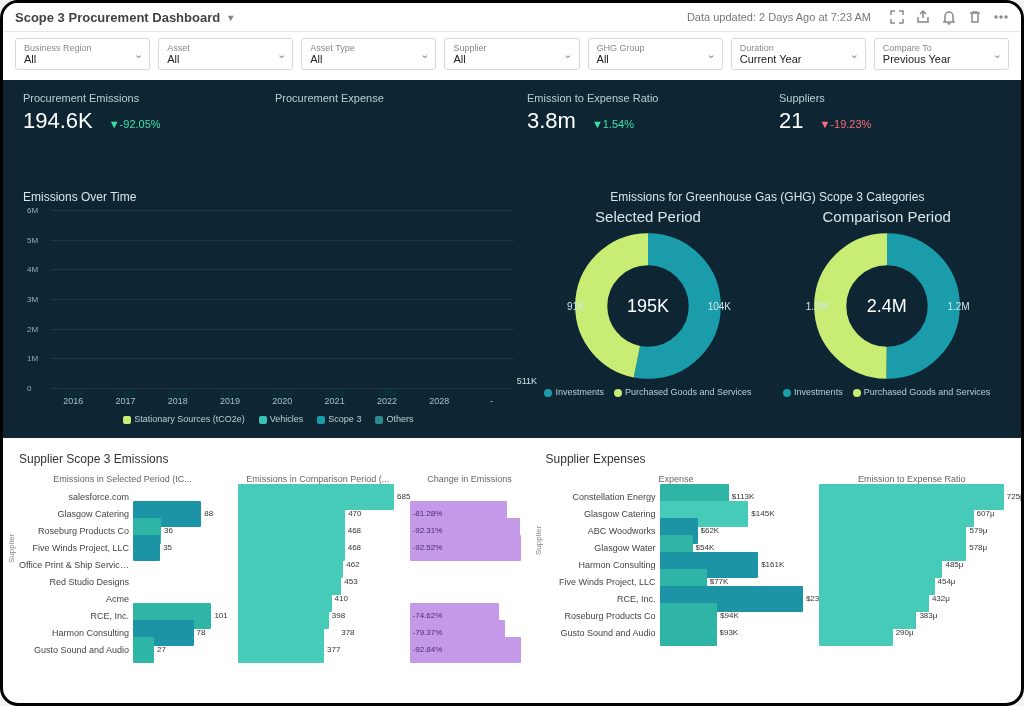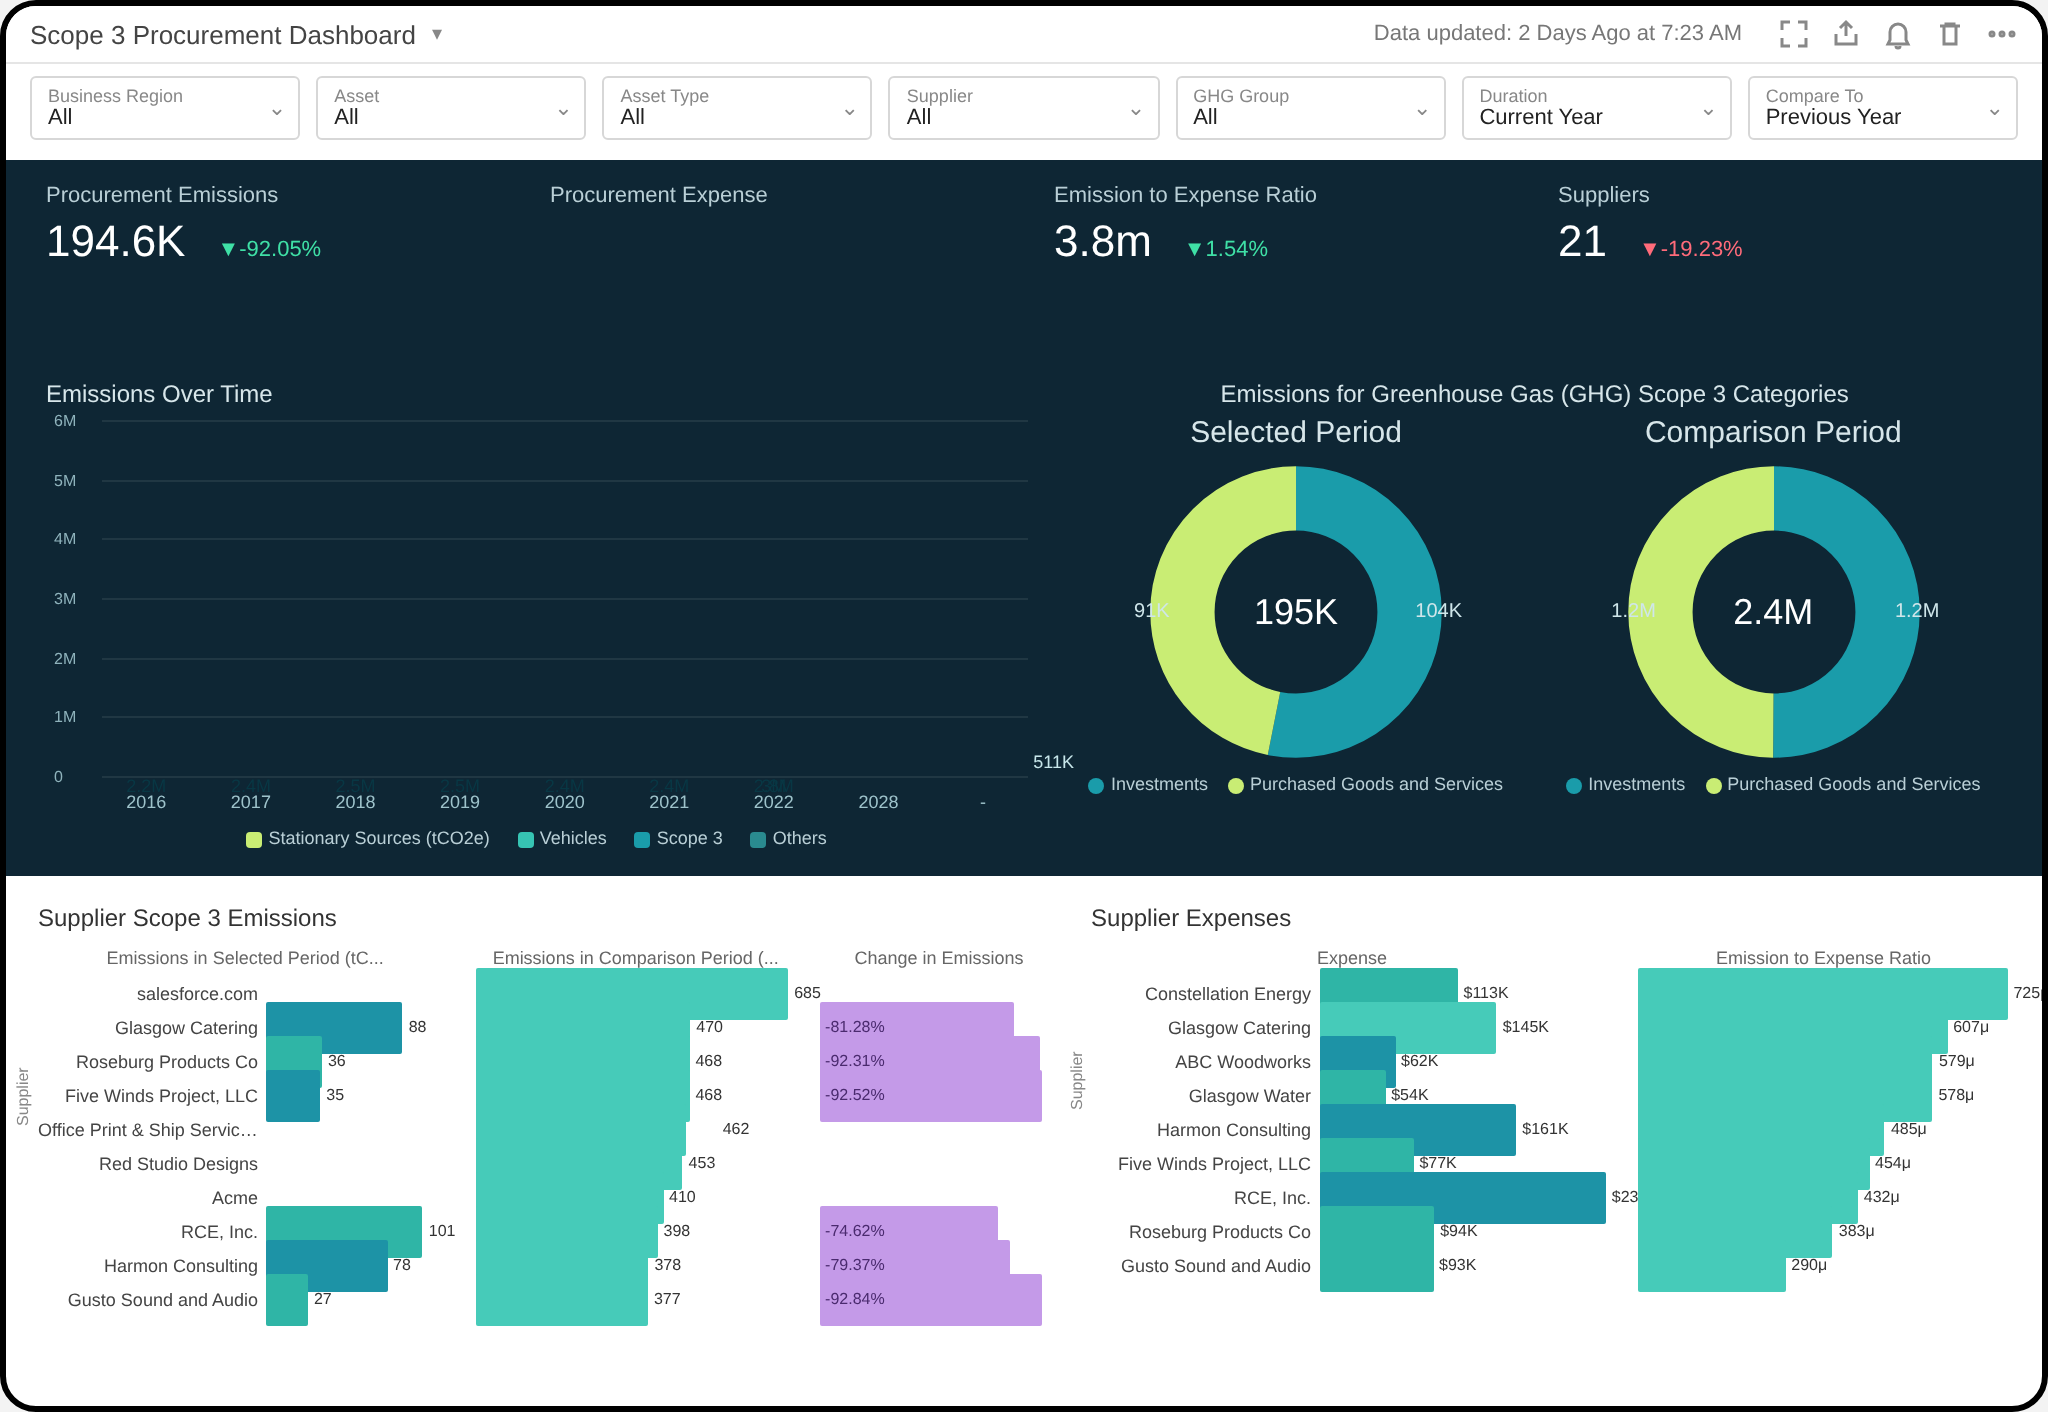--- a/index.html
+++ b/index.html
@@ -1,21 +1,21 @@
 <!DOCTYPE html>
 <html><head>
 <meta charset="utf-8">
 <style>
   * { box-sizing: border-box; margin: 0; padding: 0; font-family: -apple-system, BlinkMacSystemFont, 'Segoe UI', Arial, sans-serif; }
   body { background: #f3f3f3; font-size: 11px; color: #333; }
   .frame { width: 1024px; height: 706px; margin: 0 auto; border: 3px solid #000; border-radius: 18px; overflow: hidden; background: #fff; position: relative; }
 
   
   .topbar { display: flex; align-items: center; justify-content: space-between; padding: 6px 12px; border-bottom: 1px solid #e5e5e5; background: #fff; }
-  .topbar-left { display: flex; align-items: center; gap: 8px; font-size: 13px; color: #444; }
+  .topbar-left { display: flex; align-items: center; gap: 8px; font-size: 13px; color: #444; font-weight: bold; }
   .topbar-right { display: flex; align-items: center; gap: 10px; }
   .data-updated { font-size: 11px; color: #777; margin-right: 8px; }
   .tb-icon { width: 16px; height: 16px; stroke: #888; stroke-width: 1.5; fill: none; cursor: pointer; }
   .tb-icon-box { display:inline-flex; }
   .chev { font-size: 10px; color: #888; }
 
   
   .subheader { display: flex; align-items: center; gap: 8px; padding: 8px 14px; background: #fff; }
   .logo { width: 24px; height: 24px; background: #242424; border-radius: 4px; display:flex; align-items:center; justify-content:center; }
   .logo svg { width: 14px; height: 14px; }
@@ -449,21 +449,21 @@
               <div class="hrow">
                 <div class="rbar-track">
                   <div class="rbar bar-mteal" style="width:66.85714285714286%">
                     <span style="position:absolute;left:100%;padding-left:3px;color:#333">468</span>
                   </div>
                 </div>
               </div>
               <div class="hrow">
                 <div class="rbar-track">
                   <div class="rbar bar-mteal" style="width:66%">
-                    <span style="position:absolute;left:100%;padding-left:18px;color:#333">462</span>
+                    <span style="position:absolute;left:100%;padding-left:3px;color:#333">462</span>
                   </div>
                 </div>
               </div>
               <div class="hrow">
                 <div class="rbar-track">
                   <div class="rbar bar-mteal" style="width:64.71428571428571%">
                     <span style="position:absolute;left:100%;padding-left:3px;color:#333">453</span>
                   </div>
                 </div>
               </div>
@@ -477,21 +477,21 @@
               <div class="hrow">
                 <div class="rbar-track">
                   <div class="rbar bar-mteal" style="width:56.85714285714286%">
                     <span style="position:absolute;left:100%;padding-left:3px;color:#333">398</span>
                   </div>
                 </div>
               </div>
               <div class="hrow">
                 <div class="rbar-track">
                   <div class="rbar bar-mteal" style="width:54%">
-                    <span style="position:absolute;left:100%;padding-left:3px;color:#333">378</span>
+                    <span style="position:absolute;left:100%;padding-left:17px;color:#333">378</span>
                   </div>
                 </div>
               </div>
               <div class="hrow">
                 <div class="rbar-track">
                   <div class="rbar bar-mteal" style="width:53.85714285714286%">
                     <span style="position:absolute;left:100%;padding-left:3px;color:#333">377</span>
                   </div>
                 </div>
               </div>

